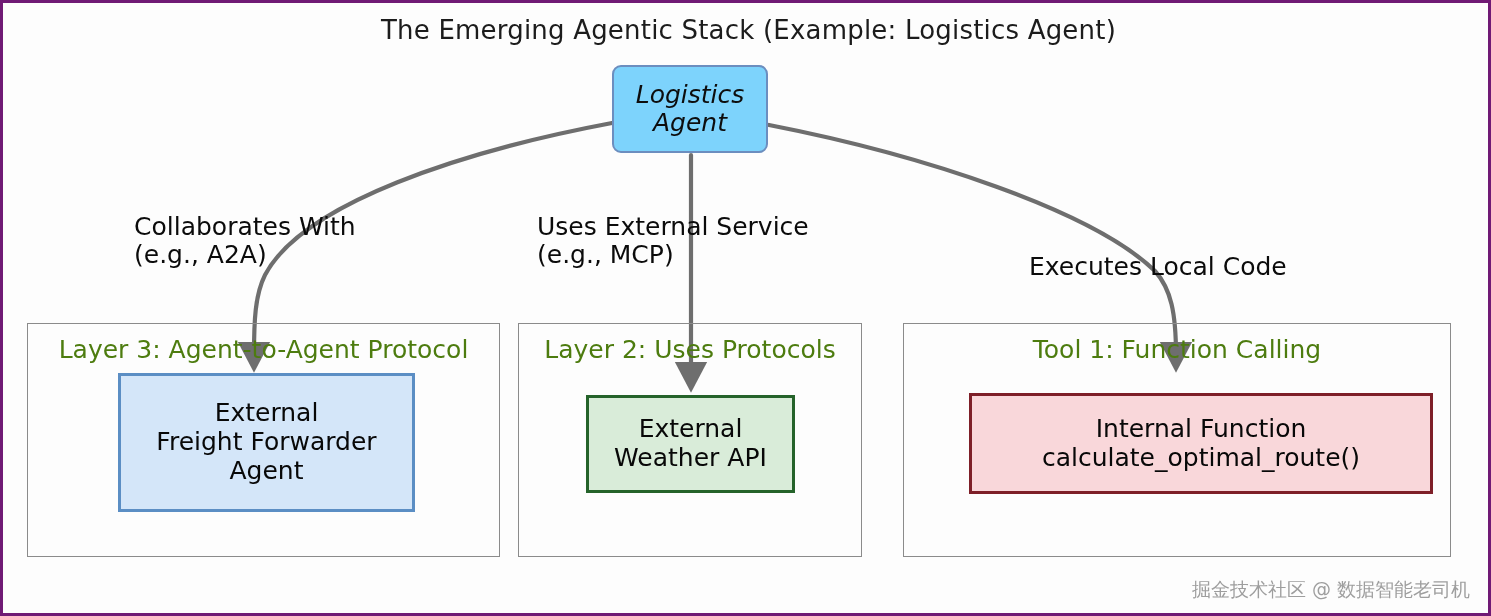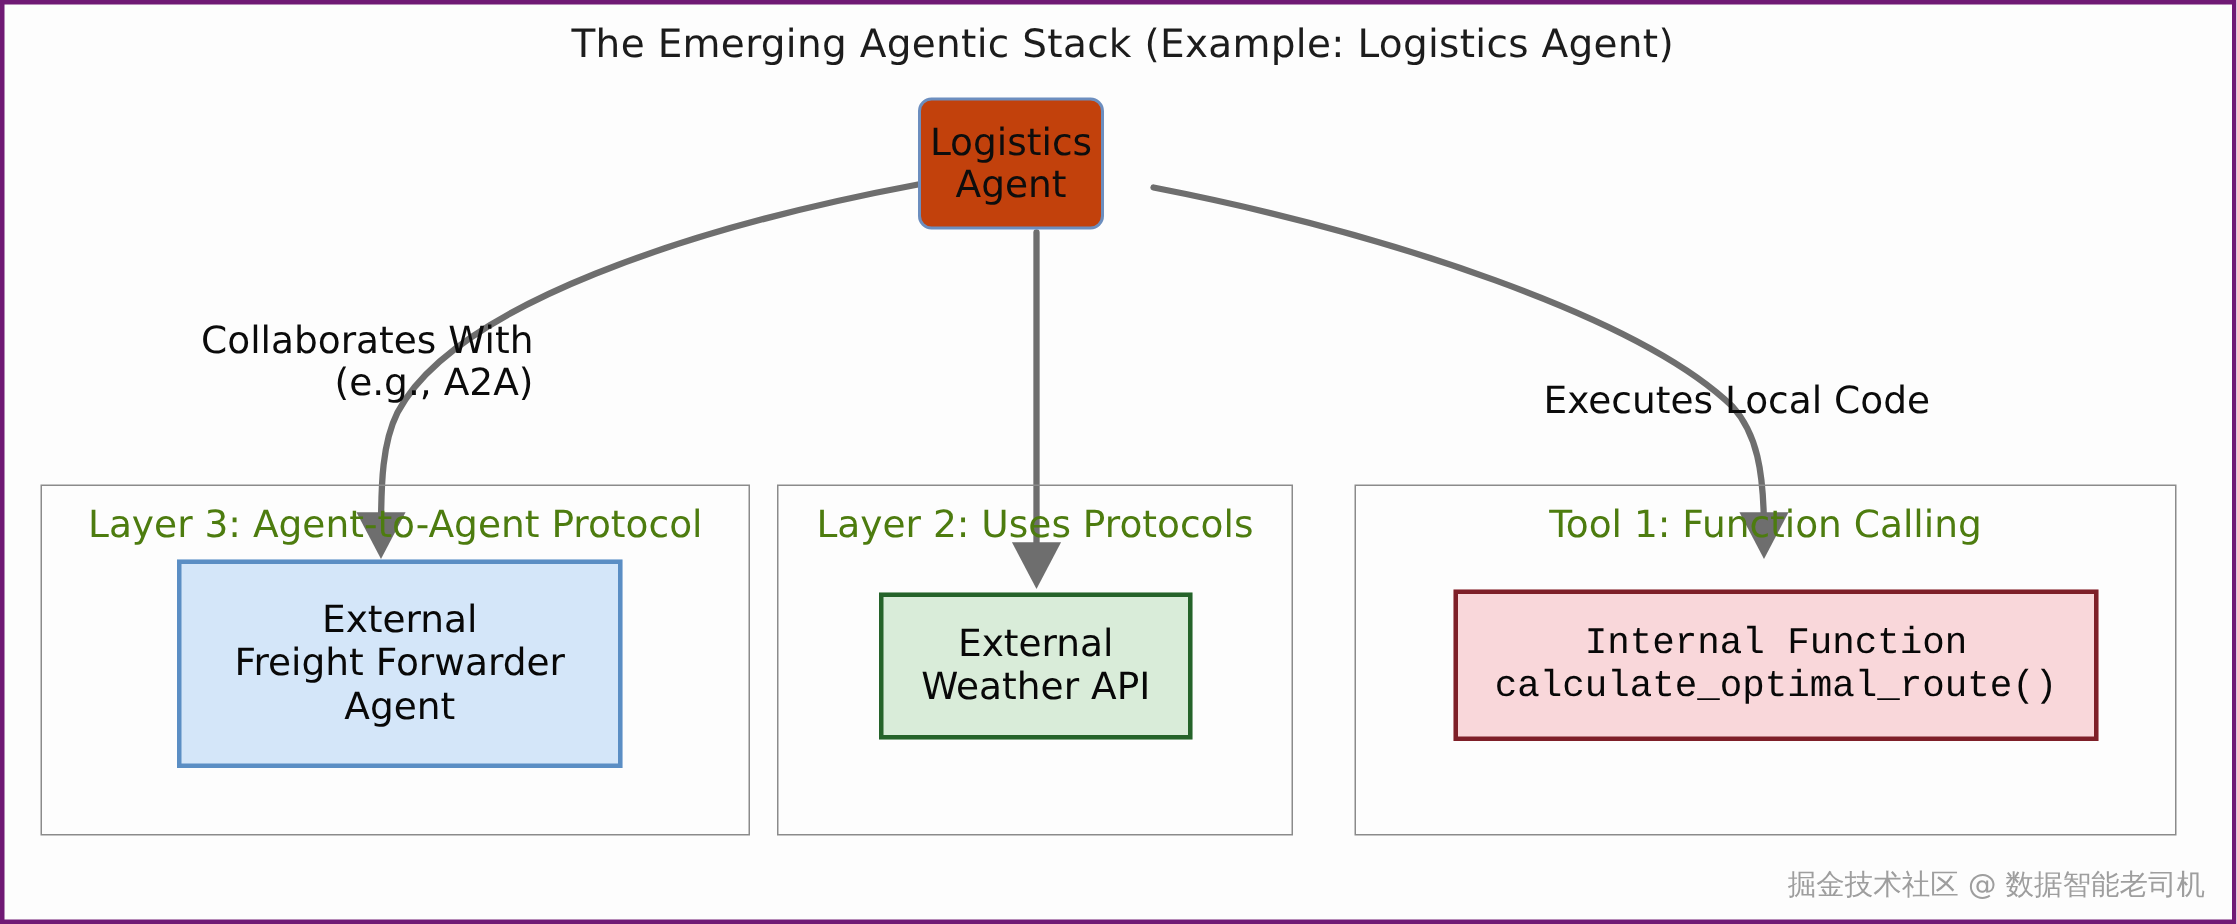--- a/index.html
+++ b/index.html
@@ -36,49 +36,50 @@
     color: #1c1c1c;
     letter-spacing: .2px;
     white-space: nowrap;
   }
 
   
   .agent-node {
     position: absolute;
     left: 609px;
     top: 62px;
-    width: 124px;
+    width: 156px;
     height: 88px;
     box-sizing: border-box;
-    background: #c2410c;
+    background: #7dd3fc;
     border: 2px solid #6c8ebf;
     border-radius: 9px;
     display: flex;
     align-items: center;
     justify-content: center;
     z-index: 4;
+    font-style: italic;
   }
   .agent-node .node-text {
     font-size: 25px;
     line-height: 1.12;
     color: #0d0d0d;
     text-align: center;
     white-space: pre-line;
   }
 
   
   .edge-label {
     position: absolute;
     font-size: 25px;
     line-height: 1.13;
     color: #0b0b0b;
     white-space: pre-line;
     z-index: 3;
   }
-  .edge-label-1 { left: 131px; top: 210px; text-align: right; }
+  .edge-label-1 { left: 131px; top: 210px; text-align: left; }
   .edge-label-2 { left: 534px; top: 210px; text-align: left; }
   .edge-label-3 { left: 1026px; top: 226px; text-align: left; margin-top: 24px; }
 
   
   .layer-box {
     position: absolute;
     top: 320px;
     height: 234px;
     box-sizing: border-box;
     background: transparent;
@@ -118,24 +119,23 @@
     left: 115px;  top: 370px;  width: 297px; height: 139px;
     background: #d4e6f9;
     border: 3px solid #5b8ec4;
   }
   #node-weather {
     left: 583px;  top: 392px;  width: 209px; height: 98px;
     background: #d9ecd9;
     border: 3px solid #25632a;
   }
   #node-function {
-    left: 966px;  top: 390px;  width: 430px; height: 101px;
+    left: 966px;  top: 390px;  width: 464px; height: 101px;
     background: #f9d7da;
     border: 3px solid #7e1f28;
-    font-family: Liberation Mono, monospace;
   }
 
   
   .watermark {
     position: absolute;
     right: 18px;
     bottom: 10px;
     font-size: 19px;
     color: #9e9e9e;
     white-space: nowrap;
@@ -164,20 +164,22 @@
   <div class="diagram-title">The Emerging Agentic Stack (Example: Logistics Agent)</div>
 
   <div class="agent-node">
     <span class="node-text">Logistics
 Agent</span>
   </div>
 
   <div class="edge-label edge-label-1">Collaborates With
 (e.g., A2A)</div>
 
+  <div class="edge-label edge-label-2">Uses External Service
+(e.g., MCP)</div>
 
   <div class="edge-label edge-label-3">Executes Local Code</div>
 
   <div class="layer-box" id="layer-3">
     <div class="layer-title">Layer 3: Agent-to-Agent Protocol</div>
   </div>
   <div class="leaf-node" id="node-freight">
     <span class="node-text">External
 Freight Forwarder
 Agent</span>

